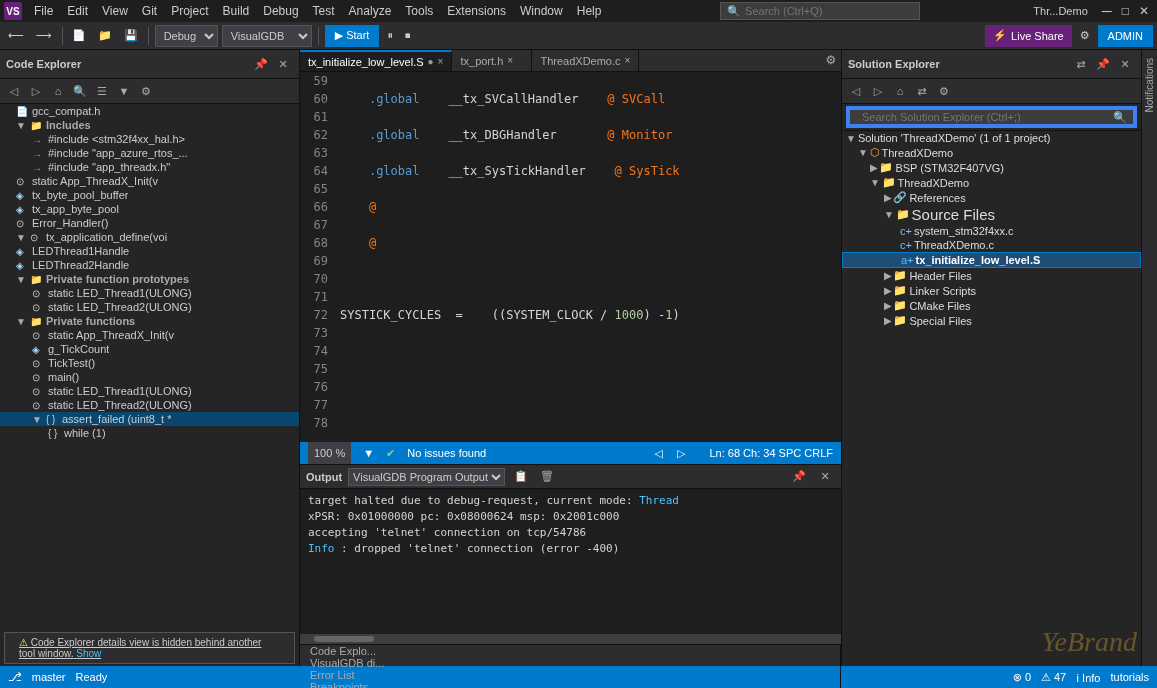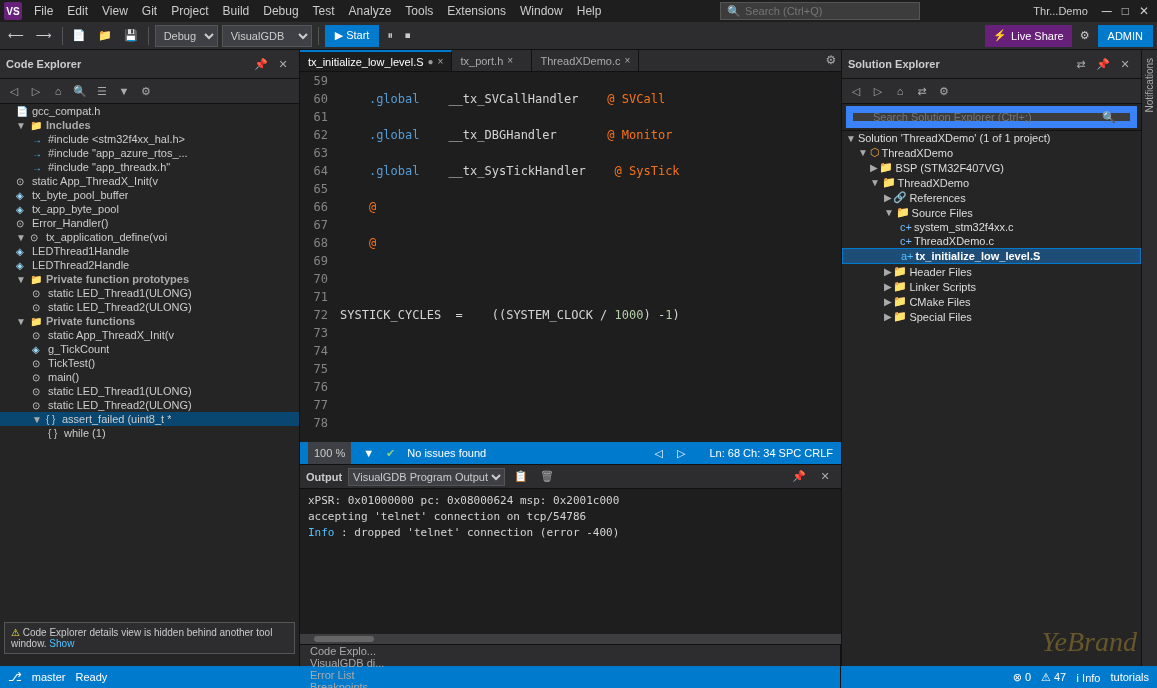--- a/index.html
+++ b/index.html
@@ -80,21 +80,21 @@
     
     #notif-panel { width: 16px; background: #2d2d30; border-left: 1px solid #111; display: flex; flex-direction: column; align-items: center; padding-top: 4px; }
     .notif-label { writing-mode: vertical-rl; color: #aaa; font-size: 10px; transform: rotate(180deg); cursor: pointer; padding: 4px 0; }
 
     
     #info-bar { background: #007acc; display: flex; align-items: center; padding: 0 8px; height: 22px; font-size: 11px; color: white; justify-content: space-between; }
     .info-left { display: flex; gap: 10px; align-items: center; }
     .info-right { display: flex; gap: 10px; align-items: center; }
 
     
-    .code-explorer-warning { background: #2d2d30; border: 1px solid #555; padding: 4px 6px; font-size: 10px; color: #ccc; margin: 12px 4px; }
+    .code-explorer-warning { background: #2d2d30; border: 1px solid #555; padding: 4px 14px; font-size: 10px; color: #ccc; margin: 2px 4px; text-decoration: underline; }
 
     .scrollbar-h { height: 10px; background: #3e3e40; }
 
     .sol-search { width: 100%; background: #3c3c3c; border: 1px solid #555; color: #ccc; font-size: 11px; height: 22px; padding: 0 6px; margin: 4px 0; }
   </style>
 </head>
 <body>
 
 <div id="menu-bar">
   <div style="width:18px;height:18px;margin-right:4px;">
@@ -408,20 +408,21 @@
         <select class="output-dropdown">
           <option>VisualGDB Program Output</option>
         </select>
         <button class="panel-tool-btn">📋</button>
         <button class="panel-tool-btn">🗑</button>
         <div style="flex:1;"></div>
         <button class="panel-tool-btn">📌</button>
         <button class="panel-tool-btn">✕</button>
       </div>
       <div class="output-content">
+        <div>target halted due to debug-request, current mode: <span style="color:#4fc1ff;">Thread</span></div>
         <div>xPSR: 0x01000000 pc: 0x08000624 msp: 0x2001c000</div>
         <div>accepting 'telnet' connection on tcp/54786</div>
         <div><span class="output-line-info">Info</span> : dropped 'telnet' connection (error -400)</div>
       </div>
 
       <div class="scrollbar-h" style="display:flex;align-items:center;padding:0 4px;">
         <div style="width:60px;height:6px;background:#666;border-radius:3px;margin-left:10px;"></div>
       </div>
     </div>
 
@@ -451,21 +452,21 @@
 
     <div class="panel-toolbar">
       <button class="panel-tool-btn">◁</button>
       <button class="panel-tool-btn">▷</button>
       <button class="panel-tool-btn">⌂</button>
       <button class="panel-tool-btn">⇄</button>
       <button class="panel-tool-btn">⚙</button>
     </div>
 
     <div style="padding:2px 4px;background:#252526;border-bottom:1px solid #111;">
-      <div style="display:flex;align-items:center;background:#3c3c3c;border:7px solid #3b82f6;height:22px;padding:0 14px;justify-content:flex-end;">
+      <div style="display:flex;align-items:center;background:#3c3c3c;border:4px solid #3b82f6;height:22px;padding:0 6px;justify-content:flex-end;">
         <input type="text" class="sol-search" style="background: transparent; border: none; outline: none; color: rgb(204, 204, 204); font-size: 11px; width: 100%;" placeholder="Search Solution Explorer (Ctrl+;)">
         <span style="color:#aaa;font-size:11px;">🔍</span>
       </div>
     </div>
     <div class="tree-area">
 
       <div class="sol-tree-item" style="padding-left:4px;">
         <span style="font-size:10px;color:#aaa;margin-right:2px;">▼</span>
         <span style="color:#ddd;font-size:11px;">Solution 'ThreadXDemo' (1 of 1 project)</span>
       </div>
@@ -485,21 +486,21 @@
         <span style="color:#ddd;font-size:11px;">ThreadXDemo</span>
       </div>
       <div class="sol-tree-item" style="padding-left:42px;">
         <span style="font-size:10px;color:#aaa;margin-right:2px;">▶</span>
         <span style="color:#aaa;font-size:11px;margin-right:2px;">🔗</span>
         <span style="color:#ddd;font-size:11px;">References</span>
       </div>
       <div class="sol-tree-item" style="padding-left:42px;">
         <span style="font-size:10px;color:#aaa;margin-right:2px;">▼</span>
         <span style="color:#dcb67a;font-size:11px;margin-right:2px;">📁</span>
-        <span style="color:#ddd;font-size:11px;">Source Files</span>
+        <span style="color:#ddd;font-size:15px;">Source Files</span>
       </div>
       <div class="sol-tree-item" style="padding-left:58px;">
         <span style="color:#75bfff;font-size:11px;margin-right:2px;">c+</span>
         <span style="color:#ddd;font-size:11px;">system_stm32f4xx.c</span>
       </div>
       <div class="sol-tree-item" style="padding-left:58px;">
         <span style="color:#75bfff;font-size:11px;margin-right:2px;">c+</span>
         <span style="color:#ddd;font-size:11px;">ThreadXDemo.c</span>
       </div>
       <div class="sol-tree-item highlighted" style="padding-left:58px;">

